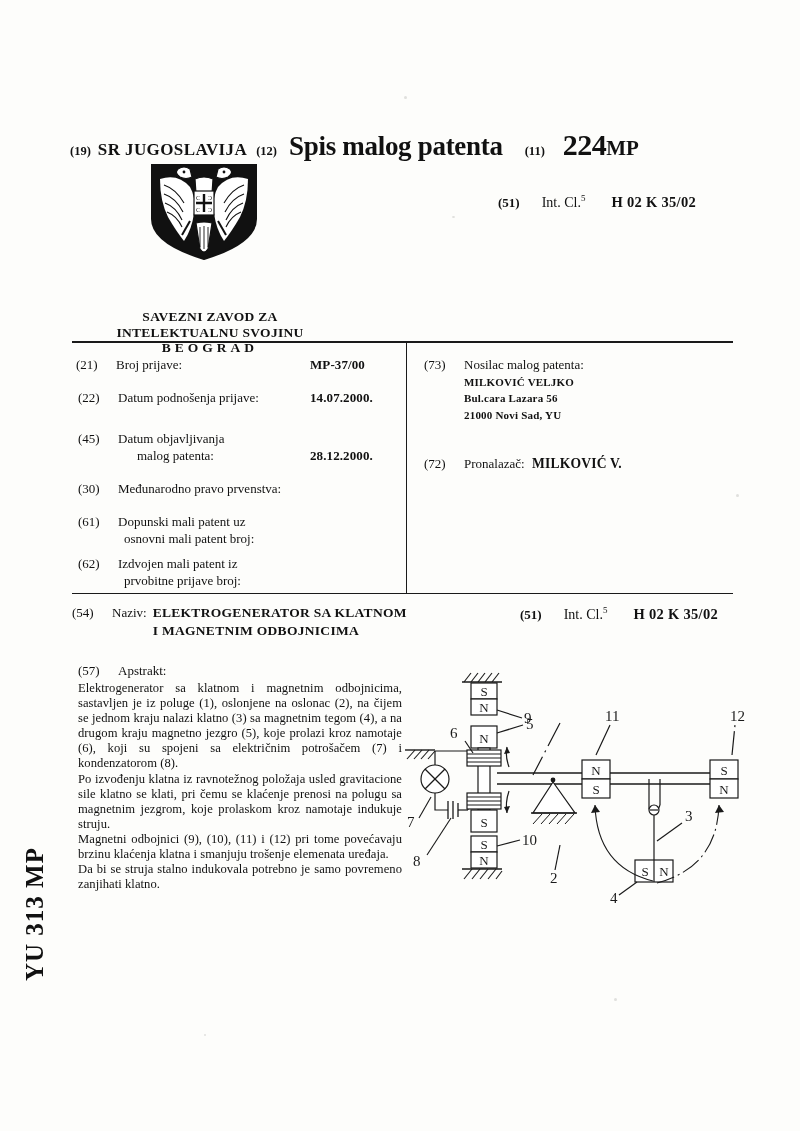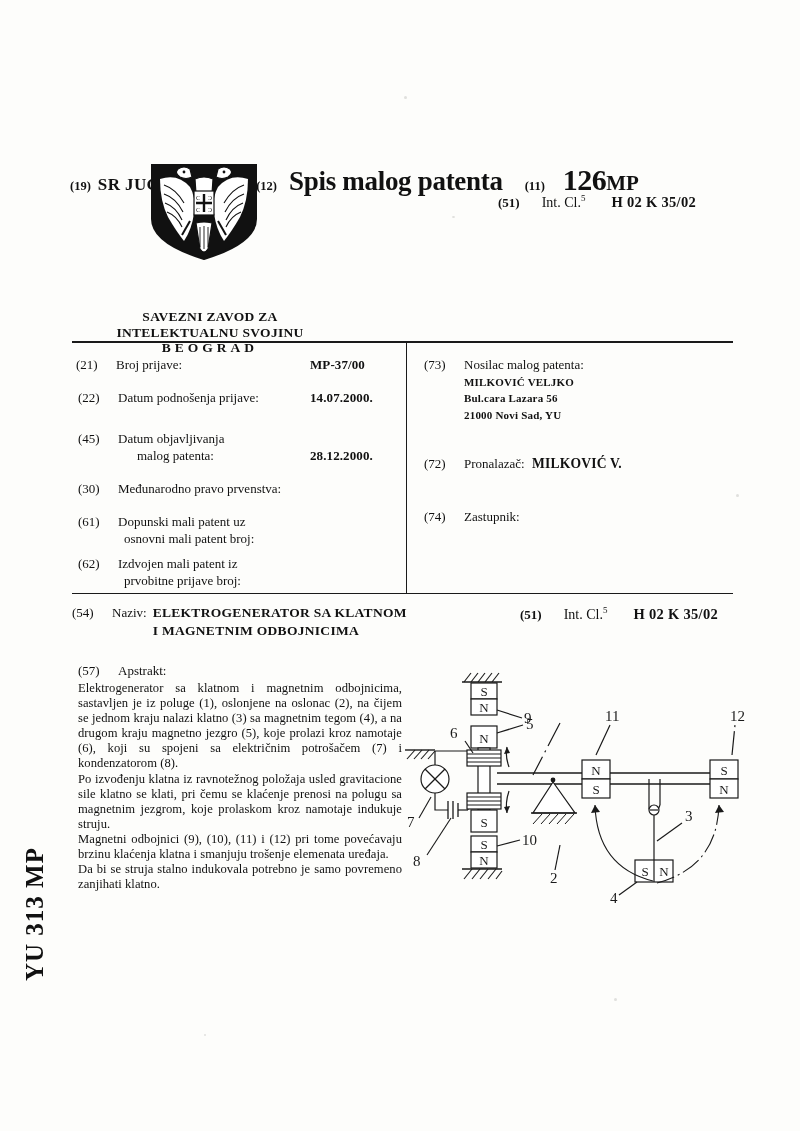--- a/index.html
+++ b/index.html
@@ -21,21 +21,20 @@
 
   
   .hdr-row {
     position: absolute;
     left: 70px;
     top: 128px;
     width: 665px;
     height: 36px;
     display: flex;
     align-items: baseline;
-    margin-top: 35px;
   }
   .code-sm { font-size: 12.5px; font-weight: bold; }
   .office-name {
     font-size: 17px;
     font-weight: bold;
     letter-spacing: 0.4px;
     margin-left: 7px;
   }
   .doc-title {
     font-size: 27px;
@@ -213,21 +212,21 @@
 <body>
 
 <div id="page">
 
   <div class="hdr-row">
     <span class="code-sm">(19)</span>
     <span class="office-name">SR JUGOSLAVIJA</span>
     <span class="code-sm" style="margin-left:9px;">(12)</span>
     <span class="doc-title">Spis malog patenta</span>
     <span class="code-sm" style="margin-left:22px;">(11)</span>
-    <span class="pub-no" style="margin-left:18px;">126</span>
+    <span class="pub-no" style="margin-left:18px;">224</span>
     <span class="pub-no-suffix">MP</span>
   </div>
 
   <div class="hdr-ipc">
     <span class="ipc-tag">(51)</span>
     <span class="ipc-lbl"><span>Int. Cl.</span><sup class="ipc-sup">5</sup></span>
     <span class="ipc-val">H 02 K 35/02</span>
   </div>
 
   <div class="emblem">
@@ -344,24 +343,20 @@
       </div>
 
       <div class="frow" style="top:113px; left:16px; width:300px;">
         <span class="fnum">(72)</span>
         <span class="flabel">
           <span>Pronalazač:</span>
           <span class="bold-line" style="margin-left:4px;font-size:13.6px;">MILKOVIĆ V.</span>
         </span>
       </div>
 
-      <div class="frow" style="top:166px; left:16px; width:300px;">
-        <span class="fnum">(74)</span>
-        <span class="flabel">Zastupnik:</span>
-      </div>
     </div>
   </div>
 
   <div class="title-sec">
     <div class="title-left">
       <span class="fnum">(54)</span>
       <span>Naziv:</span>
       <span style="margin-left:6px;">
         <span class="title-txt">ELEKTROGENERATOR SA KLATNOM</span><br>
         <span class="title-txt">I MAGNETNIM ODBOJNICIMA</span>

